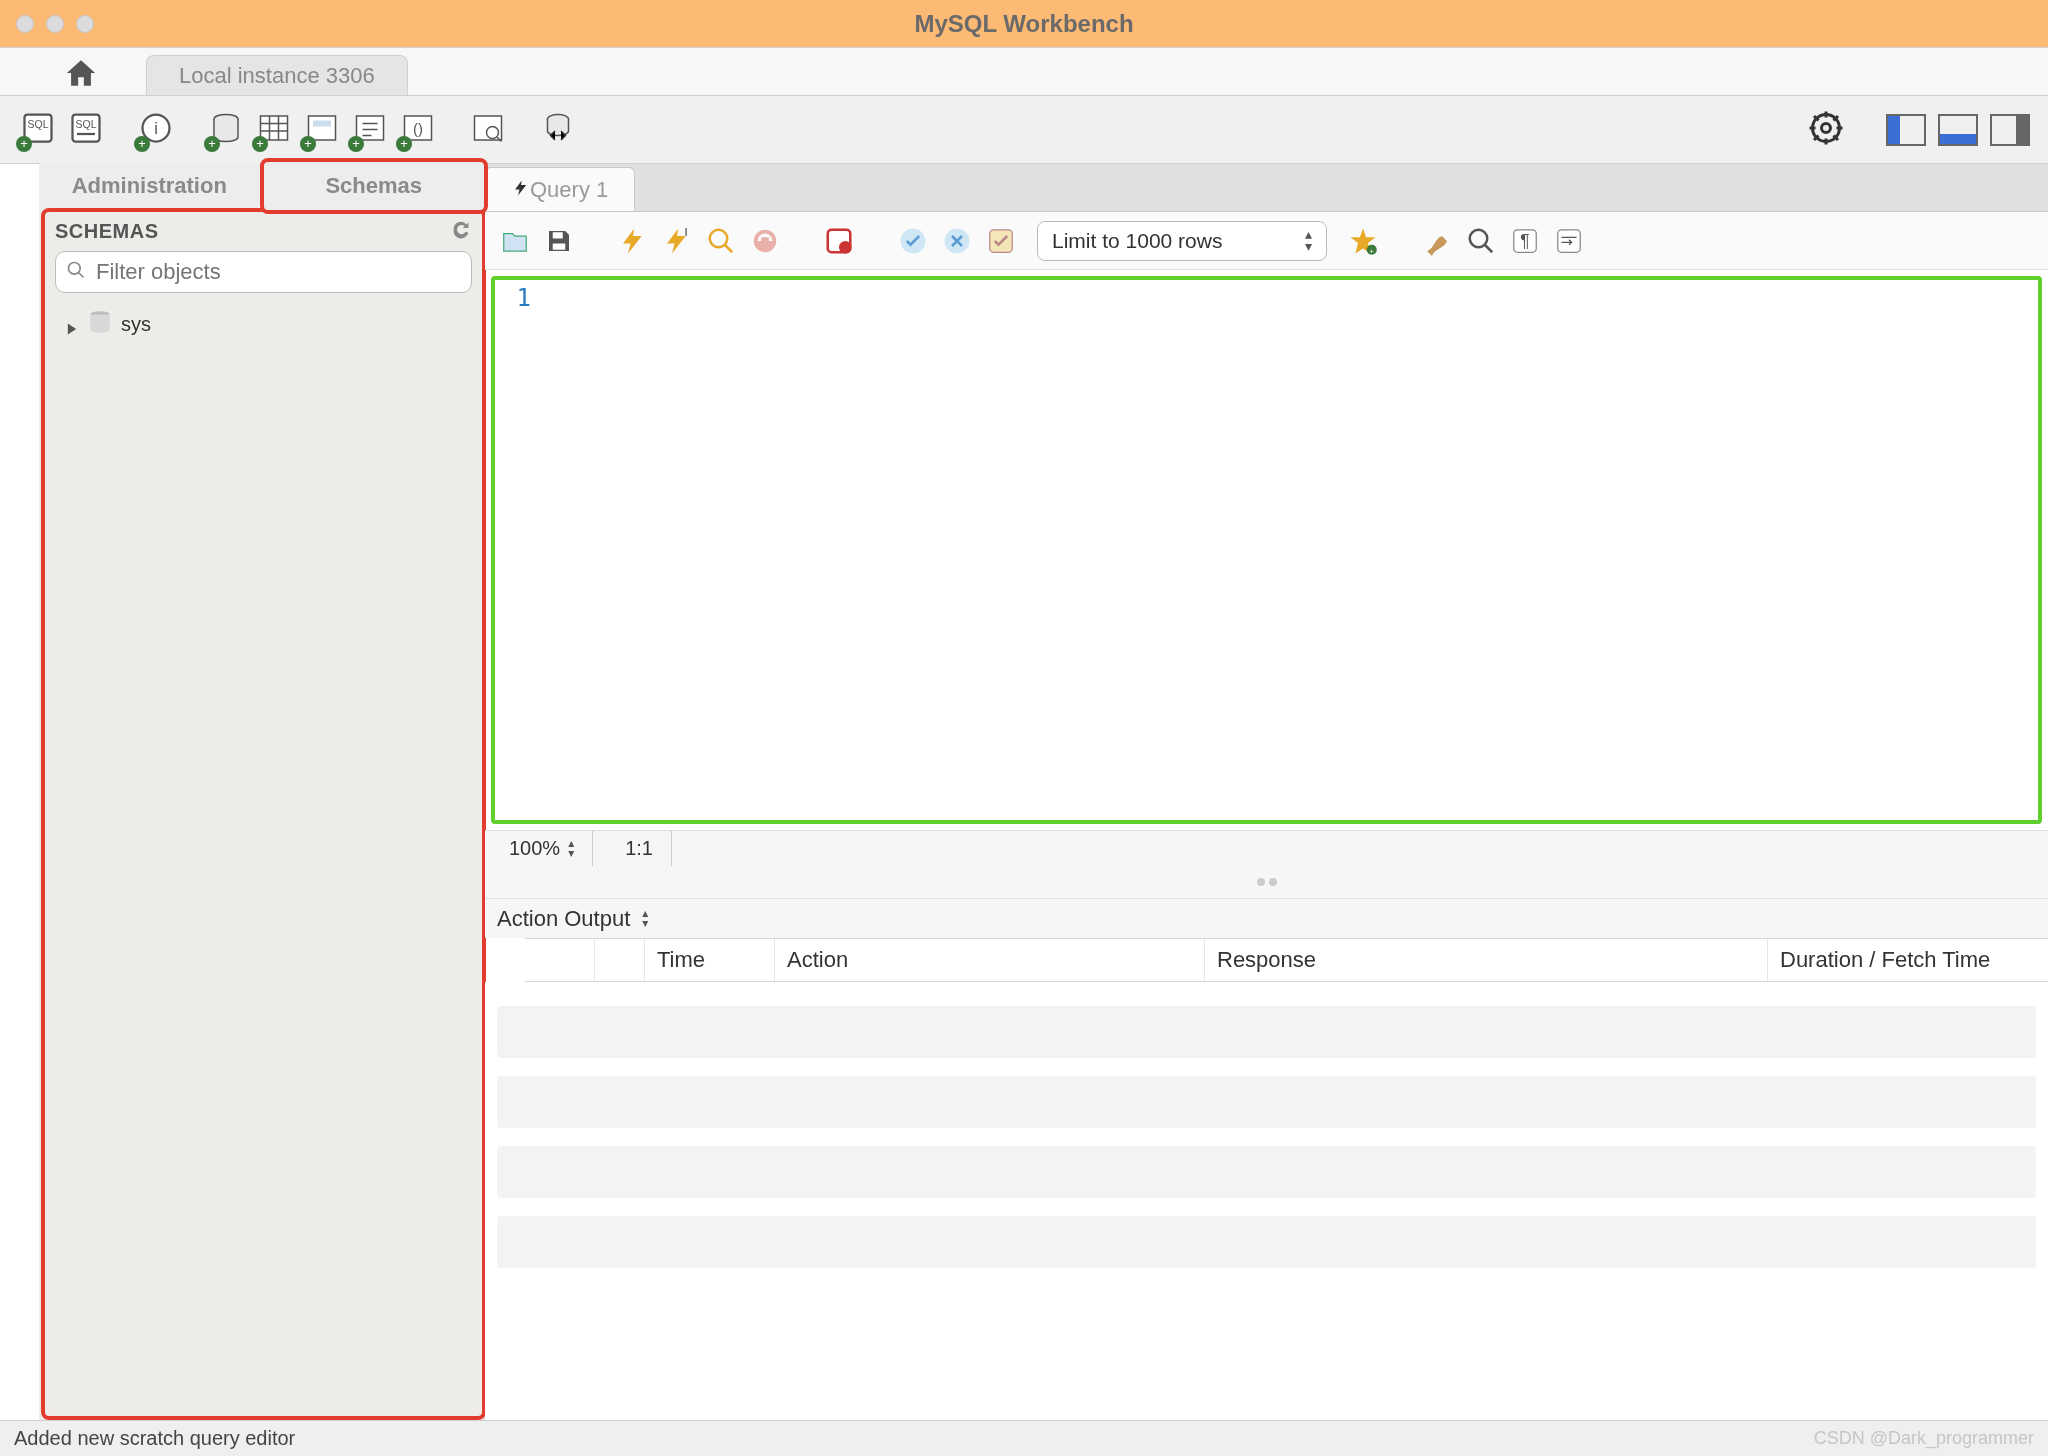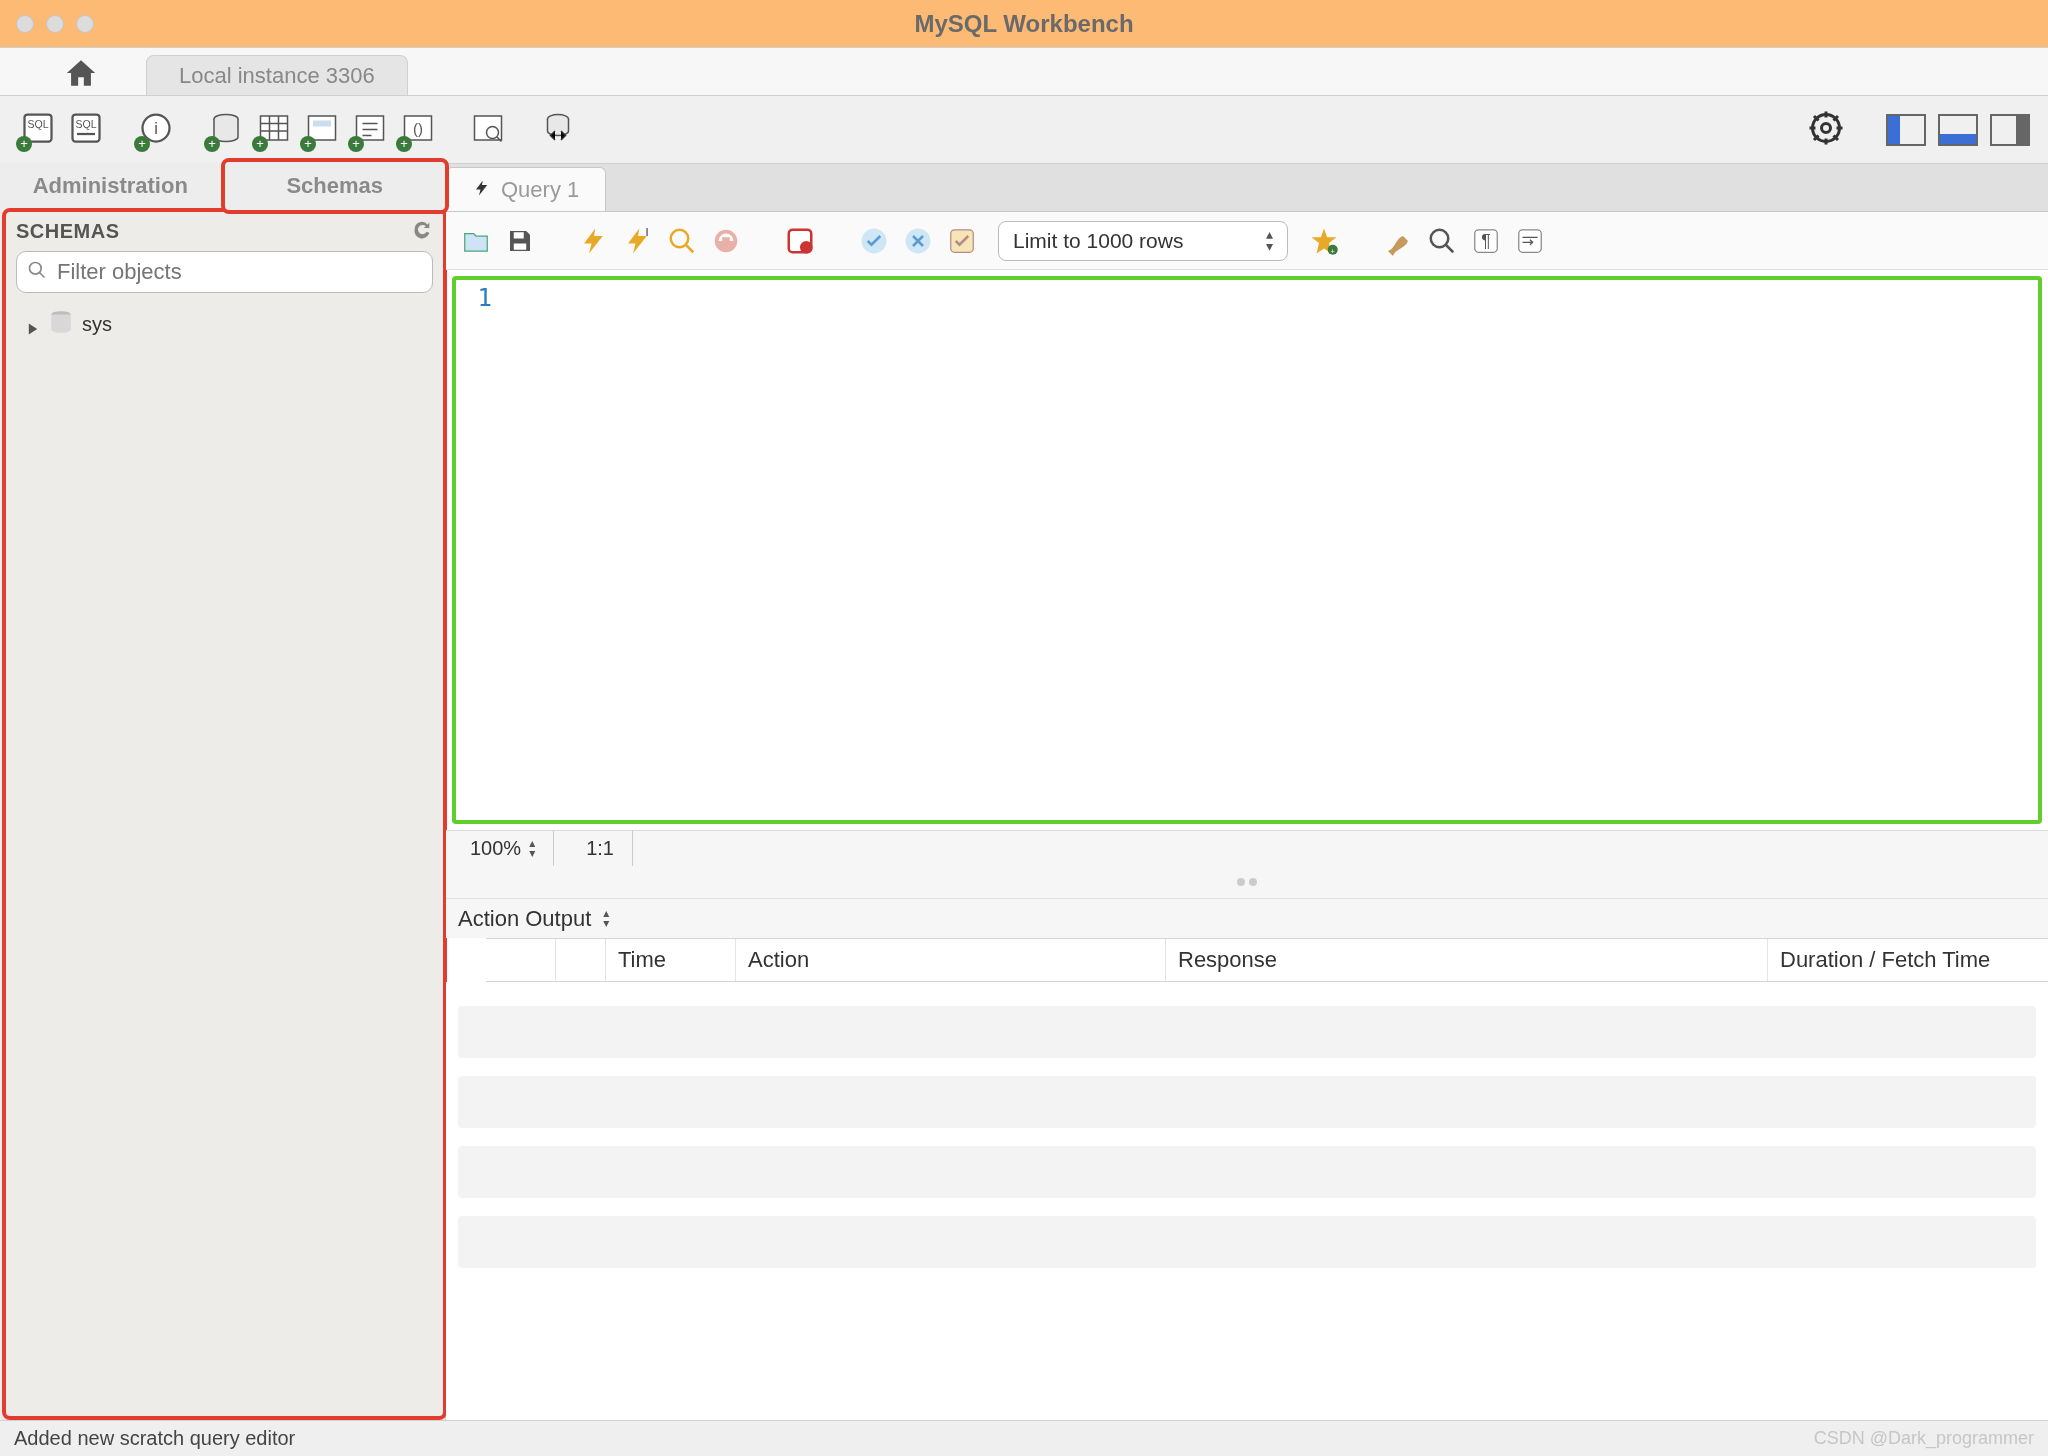--- a/index.html
+++ b/index.html
@@ -39,21 +39,21 @@
   .spacer { flex: 1; }
   .panel-btns { display: flex; gap: 12px; }
   .panel-btn { width: 40px; height: 32px; border: 2px solid #666; position: relative; }
   .panel-left::before  { content:''; position:absolute; left:0; top:0; bottom:0; width:12px; background:#3b6fd6; }
   .panel-bottom::before{ content:''; position:absolute; left:0; right:0; bottom:0; height:10px; background:#3b6fd6; }
   .panel-right::before { content:''; position:absolute; right:0; top:0; bottom:0; width:12px; background:#666; }
   
   .body { display: flex; height: calc(1456px - 48px - 48px - 68px - 36px); }
   
   .sidebar { width: 446px; border-right: 1px solid #d0d0d0; display: flex;
-    flex-direction: column; background: #eeece9; }
+    flex-direction: column; background: #eeece9; margin-left: 39px; }
   .side-red-box { border: 4px solid #e23c2f; border-radius: 8px; margin: -2px -2px 0 2px;
     flex: 1; display:flex; flex-direction:column; }
   .side-tabs { height: 48px; display: flex; background:#ededed; margin-top:-2px; }
   .side-tab { flex:1; display:flex; align-items:center; justify-content:center;
     font-weight:600; color:#8a8a8a; font-size:22px; }
   .side-tab.schemas { border: 4px solid #e23c2f; border-radius:8px;
     background:#ededed; margin:-4px -4px -4px 0; position:relative; z-index:2; }
   .side-header { display:flex; align-items:center; padding: 6px 10px;
     justify-content:space-between; }
   .side-header-title { font-weight:700; font-size:20px; color:#555; letter-spacing:0.5px; }
@@ -70,21 +70,21 @@
   .tree-chevron { width:14px; height:14px; }
   .tree-chevron svg { width:14px; height:14px; fill:#555; }
   .db-icon svg { width:26px; height:26px; fill:#bdbdbd; }
   
   .main { flex:1; display:flex; flex-direction:column; }
   .query-tabs { height:48px; background:#e0e0e0; display:flex; align-items:flex-end;
     border-bottom:1px solid #c8c8c8; }
   .query-tab { height:44px; padding:0 26px; background:#fafafa;
     border-top-left-radius:6px; border-top-right-radius:6px;
     border:1px solid #c8c8c8; border-bottom:none;
-    display:flex; align-items:center; gap:10px; color:#9a9a9a; font-size:22px; }
+    display:flex; align-items:center; color:#9a9a9a; font-size:22px; }
   .bolt svg { width:18px; height:18px; fill:#333; }
   .editor-toolbar { height:58px; display:flex; align-items:center; gap:8px;
     padding:0 12px; background:#fafafa; border-bottom:1px solid #e0e0e0; }
   .et-gap { width:22px; }
   .et-icon { width:36px; height:36px; display:flex; align-items:center;
     justify-content:center; }
   .et-icon svg { width:30px; height:30px; }
   .limit-select { display:flex; align-items:center; gap:10px; background:#fff;
     border:1px solid #bbb; border-radius:8px; padding:4px 14px; height:40px;
     min-width:290px; font-size:21px; color:#333; margin:0 10px; }

